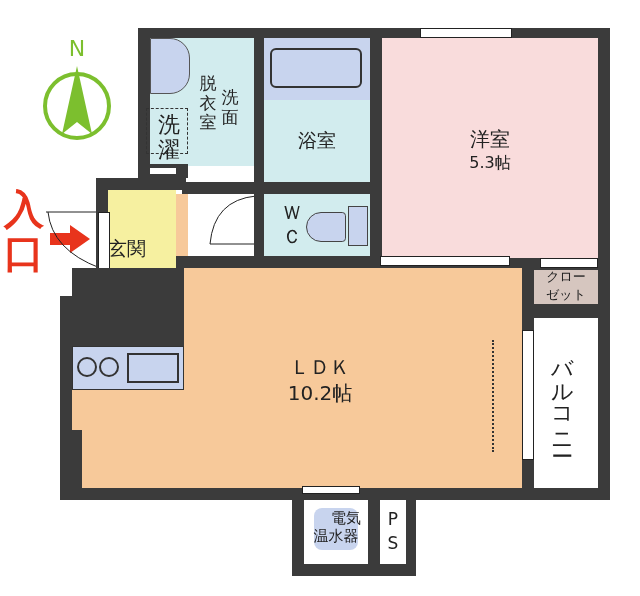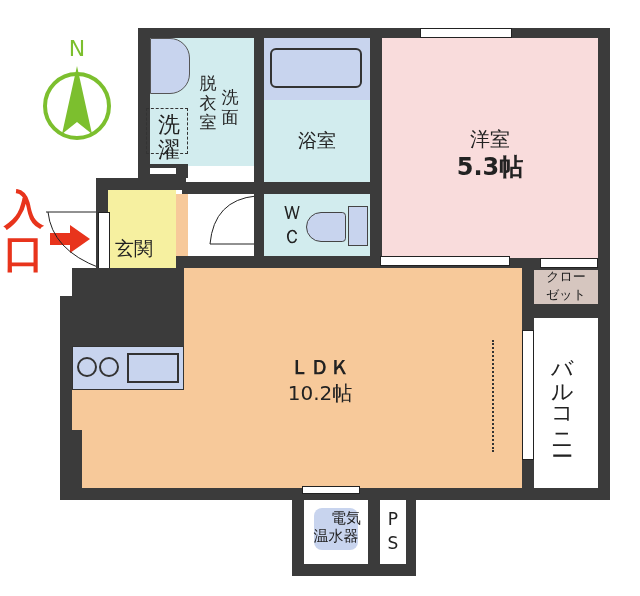--- a/index.html
+++ b/index.html
@@ -66,52 +66,52 @@
   </svg>
 <div class="wall" style="left:254px;top:194px;width:10px;height:66px;"></div>
 
 <div class="room" style="left:264px;top:194px;width:106px;height:62px;background:#d2ecee;"></div>
 <div class="lbl" style="left:280px;top:202px;width:24px;font-size:19px;">Ｗ</div>
 <div class="lbl" style="left:280px;top:226px;width:24px;font-size:19px;">Ｃ</div>
 <div class="abs" style="left:306px;top:212px;width:40px;height:30px;background:#c8d4ee;border:1px solid #444;border-radius:16px 4px 4px 16px;box-sizing:border-box;"></div>
 <div class="abs" style="left:348px;top:206px;width:20px;height:40px;background:#c8d4ee;border:1px solid #444;box-sizing:border-box;"></div>
 
 <div class="room" style="left:108px;top:190px;width:68px;height:108px;background:#f6f0a0;"></div>
-<div class="lbl" style="left:108px;top:238px;width:52px;font-size:19px;">玄関</div>
+<div class="lbl" style="left:101px;top:238px;width:52px;font-size:19px;">玄関</div>
 <div class="win" style="left:98px;top:212px;width:12px;height:58px;"></div>
 <div class="room" style="left:108px;top:300px;width:68px;height:32px;background:#d6c6bf;border-top:1px solid #222;"></div>
 <div class="lbl" style="left:110px;top:306px;width:66px;font-size:16px;">下足入</div>
 <div class="room" style="left:74px;top:310px;width:26px;height:22px;background:#fff;"></div>
 <div class="lbl" style="left:74px;top:311px;width:26px;font-size:15px;">PS</div>
 <div class="wall" style="left:176px;top:256px;width:10px;height:90px;"></div>
 <div class="wall" style="left:182px;top:256px;width:200px;height:12px;"></div>
 
 <div class="room" style="left:382px;top:38px;width:216px;height:222px;background:#f9dcdc;"></div>
 <div class="lbl" style="left:440px;top:128px;width:100px;font-size:20px;">洋室</div>
-<div class="lbl" style="left:440px;top:154px;width:100px;font-size:24px;font-weight:bold;">5.3帖</div>
+<div class="lbl" style="left:440px;top:154px;width:100px;font-size:16px;">5.3帖</div>
 <div class="win" style="left:420px;top:28px;width:92px;height:10px;"></div>
 <div class="wall" style="left:382px;top:258px;width:216px;height:12px;"></div>
 <div class="win" style="left:380px;top:256px;width:130px;height:10px;"></div>
 
 <div class="room" style="left:534px;top:270px;width:64px;height:36px;background:#d6c6bf;"></div>
 <div class="lbl" style="left:534px;top:270px;width:64px;font-size:13px;">クロー</div>
 <div class="lbl" style="left:534px;top:288px;width:64px;font-size:13px;">ゼット</div>
 <div class="win" style="left:540px;top:258px;width:58px;height:10px;"></div>
 <div class="wall" style="left:522px;top:258px;width:12px;height:240px;"></div>
 <div class="wall" style="left:522px;top:304px;width:86px;height:14px;"></div>
 
 <div class="room" style="left:72px;top:268px;width:450px;height:220px;background:#f7c99a;"></div>
 <div class="room" style="left:72px;top:268px;width:112px;height:78px;background:#3b3b3b;"></div>
 <div class="room" style="left:72px;top:430px;width:10px;height:58px;background:#3b3b3b;"></div>
 <div class="abs" style="left:72px;top:346px;width:112px;height:44px;background:#c8d4ee;border:1px solid #333;box-sizing:border-box;">
   <div class="abs" style="left:4px;top:10px;width:20px;height:20px;border:2px solid #333;border-radius:50%;box-sizing:border-box;"></div>
   <div class="abs" style="left:26px;top:10px;width:20px;height:20px;border:2px solid #333;border-radius:50%;box-sizing:border-box;"></div>
   <div class="abs" style="left:54px;top:6px;width:52px;height:30px;border:2px solid #333;box-sizing:border-box;"></div>
 </div>
-<div class="lbl" style="left:270px;top:356px;width:100px;font-size:20px;font-weight:bold;">ＬＤＫ</div>
+<div class="lbl" style="left:270px;top:356px;width:100px;font-size:20px;">ＬＤＫ</div>
 <div class="lbl" style="left:270px;top:382px;width:100px;font-size:20px;">10.2帖</div>
 <div class="abs" style="left:492px;top:340px;width:0;height:112px;border-left:2px dotted #333;"></div>
 <div class="win" style="left:522px;top:330px;width:12px;height:130px;"></div>
 <div class="win" style="left:302px;top:486px;width:58px;height:8px;"></div>
 
 <div class="room" style="left:534px;top:318px;width:64px;height:168px;background:#fff;"></div>
 <div class="lbl vtext" style="left:550px;top:344px;font-size:22px;">バルコニー</div>
 
 <div class="wall" style="left:292px;top:496px;width:124px;height:80px;"></div>
 <div class="room" style="left:304px;top:500px;width:64px;height:64px;background:#fff;"></div>

